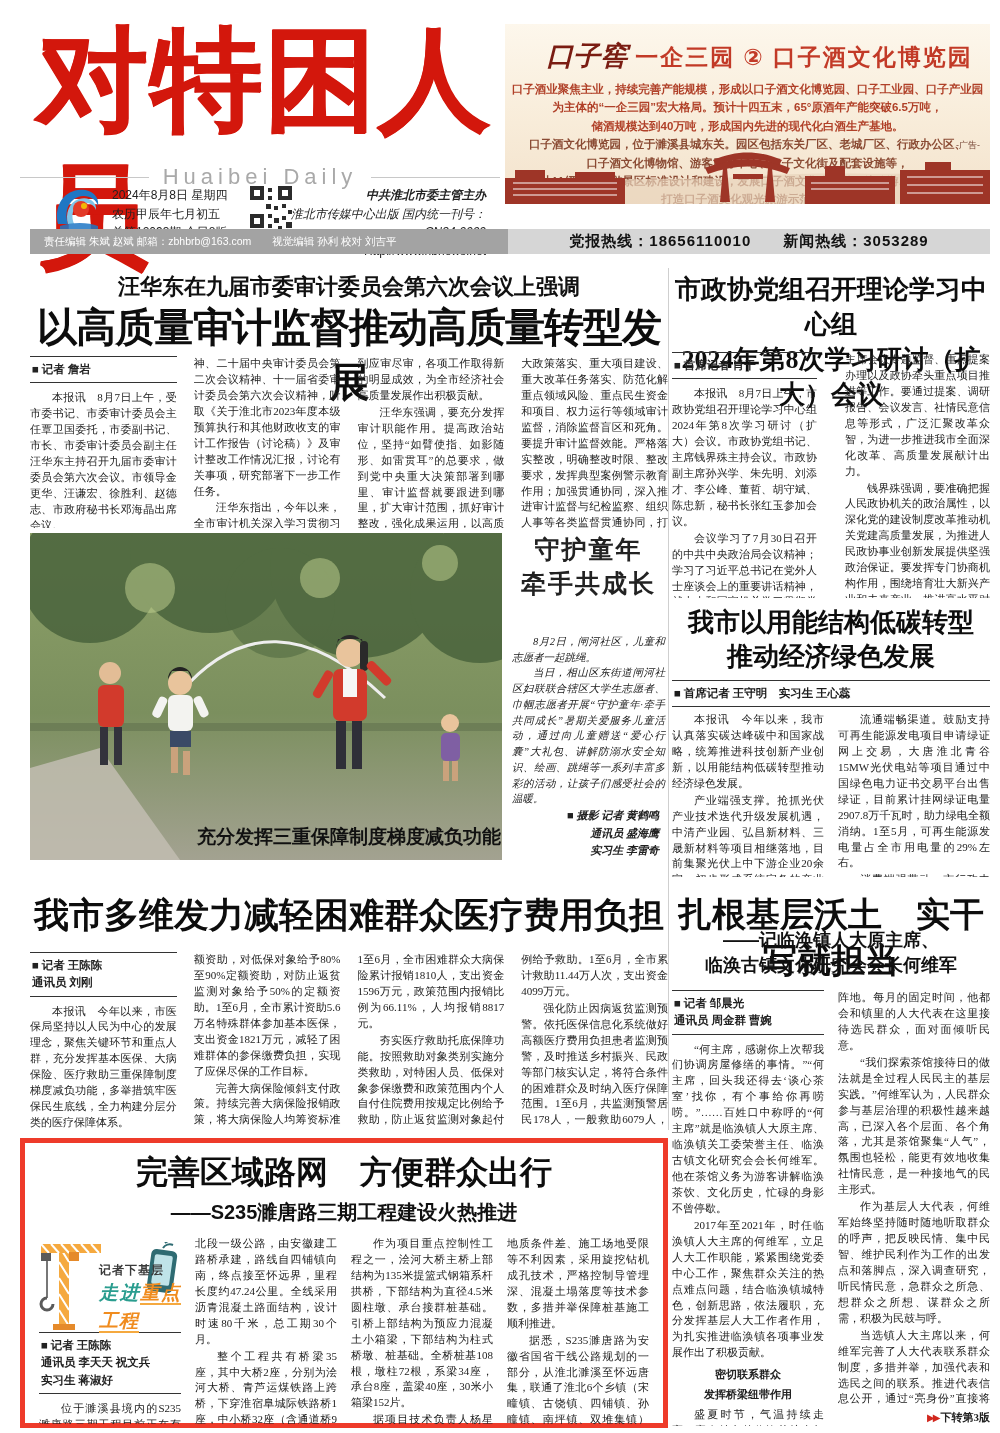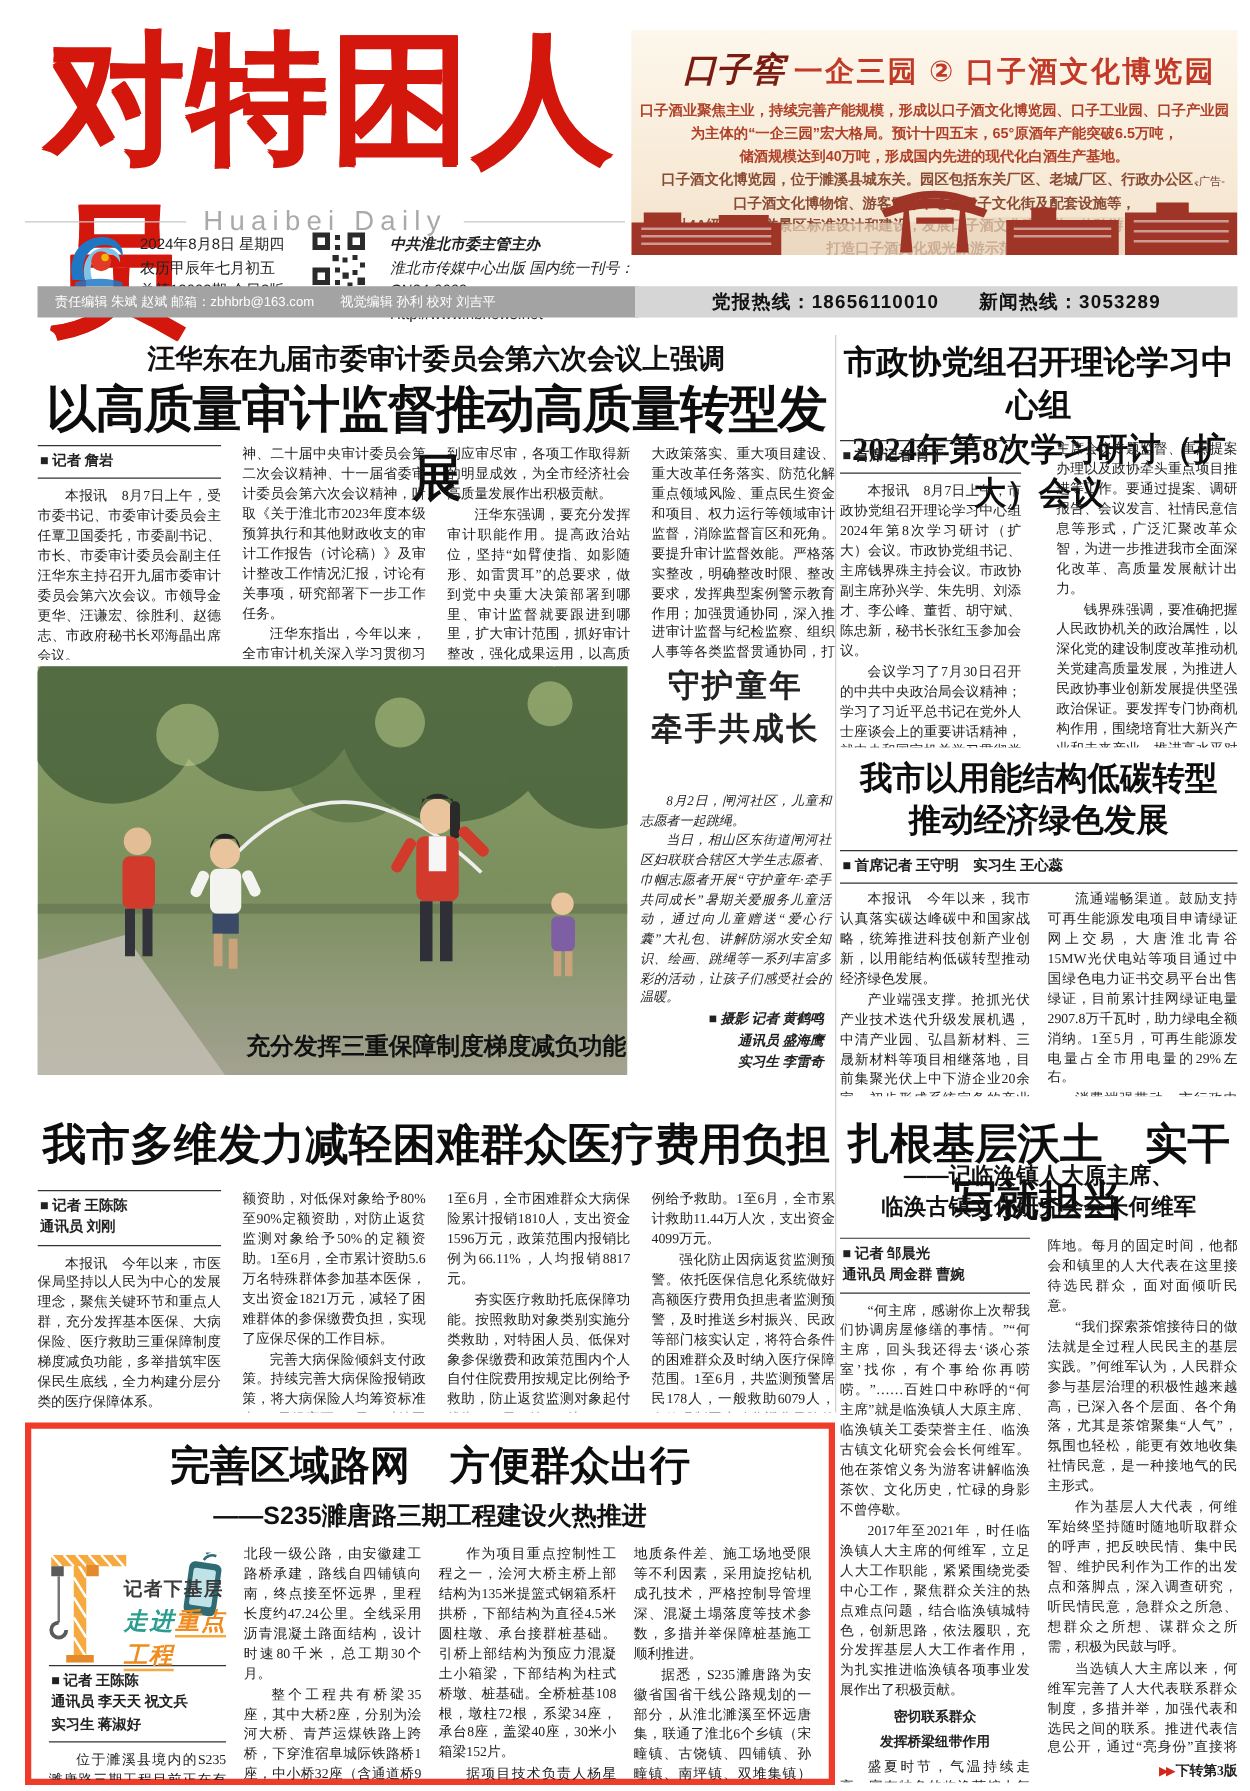--- a/index.html
+++ b/index.html
@@ -42,21 +42,21 @@
   
   .cap-title{font-family:"Liberation Serif","DejaVu Serif",serif;font-weight:700;font-size:25px;
              line-height:1.35;letter-spacing:2px;text-align:center;color:#222;}
   .cap-text{font-family:"Liberation Serif","DejaVu Serif",serif;font-style:italic;font-size:10.5px;
             line-height:1.5;text-align:justify;color:#222;}
   .cap-text p{margin:0;text-indent:2em;}
   .cap-credits{font-family:"Liberation Serif","DejaVu Serif",serif;font-style:italic;font-weight:bold;
                font-size:11px;line-height:1.6;text-align:right;color:#222;padding-right:6px;}
   
   .redbox{border:5px solid #ee3b2a;background:#fff;box-sizing:border-box;}
-  .badge-l1{font-size:15px;font-weight:bold;color:#3a3a3a;letter-spacing:1px;}
+  .badge-l1{font-size:12px;font-weight:bold;color:#3a3a3a;letter-spacing:1px;}
   .badge-l2{font-style:italic;font-weight:900;font-size:19px;letter-spacing:1px;}
   .badge-l2 .t{color:#2a9d8f;}
   .badge-l2 .o{color:#f08c1f;border-bottom:2px solid #f5a93f;}
   .subhead{font-weight:bold;text-align:center;text-indent:0 !important;margin:6px 0 4px 0 !important;}
   .jump{display:flex;justify-content:flex-end;align-items:center;gap:2px;font-weight:bold;font-size:11px;margin-top:4px;}
   .jump .arr{color:#d1271d;font-size:10px;letter-spacing:-2px;}
 </style>
 </head>
 <body>
 
@@ -104,21 +104,21 @@
         <rect x="20" y="30" width="4" height="4"></rect>
           <rect x="26" y="34" width="5" height="5"></rect>
         <rect x="34" y="32" width="4" height="4"></rect>
           <rect x="38" y="38" width="6" height="6"></rect>
         <rect x="20" y="40" width="4" height="4"></rect>
           <rect x="30" y="42" width="4" height="3"></rect>
       </g>
     </svg>
   </div>
 
-  <div class="abs pubinfo" style="left:312px;top:186px;width:200px;">
+  <div class="abs pubinfo" style="left:286px;top:186px;width:200px;text-align:right;">
     <div style="font-weight:bold;font-style:italic;">中共淮北市委主管主办</div>
     <div style="font-style:italic;">淮北市传媒中心出版 国内统一刊号：CN34-0009</div>
     <div>Http://www.hbnews.net</div>
   </div>
 
   <div class="abs ad" style="left:505px;top:24px;width:485px;height:180px;">
     <div class="ad-title">
       <span class="ad-brand">口子窖</span>
       <span class="ad-big">一企三园</span>
       <span class="ad-big">②</span>

